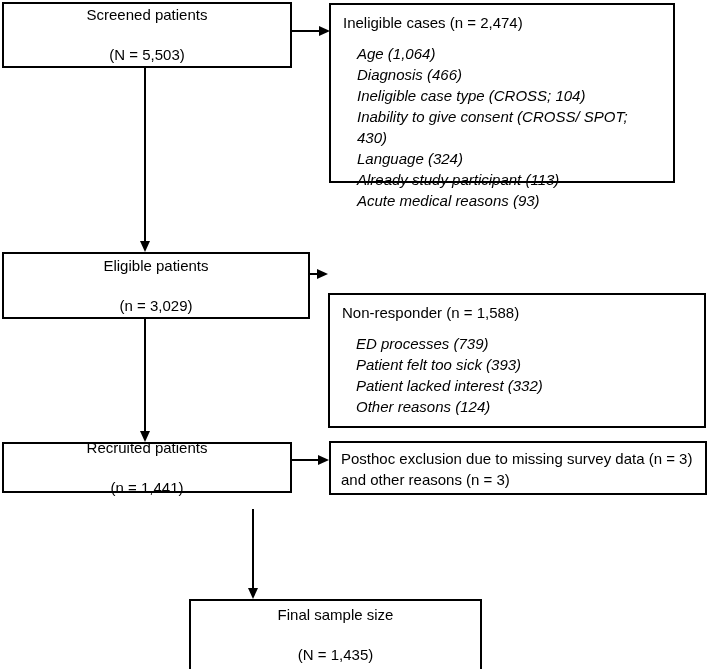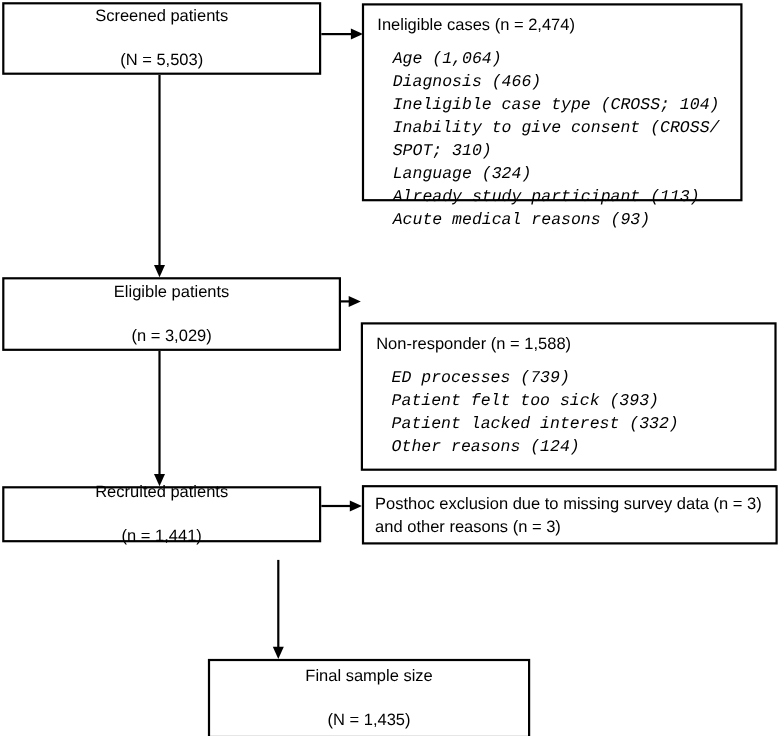--- a/index.html
+++ b/index.html
@@ -40,21 +40,20 @@
   .detail-title {
     line-height: 20px;
   }
   .detail-list {
     margin-top: 10px;
     margin-left: 14px;
     font-style: italic;
   }
   .detail-item {
     line-height: 21px;
-    font-family: Liberation Mono, monospace;
   }
   .posthoc-text {
     line-height: 21px;
   }
 </style>
 </head>
 <body>
 
 <div class="canvas">
 
@@ -89,21 +88,21 @@
     <div>Screened patients</div>
     <div>(N = 5,503)</div>
   </div>
 
   <div class="box detail" style="left:329px; top:3px; width:346px; height:180px;">
     <div class="detail-title">Ineligible cases (n = 2,474)</div>
     <div class="detail-list">
       <div class="detail-item">Age (1,064)</div>
       <div class="detail-item">Diagnosis (466)</div>
       <div class="detail-item">Ineligible case type (CROSS; 104)</div>
-      <div class="detail-item">Inability to give consent (CROSS/ SPOT; 310)</div>
+      <div class="detail-item">Inability to give consent (CROSS/ SPOT; 430)</div>
       <div class="detail-item">Language (324)</div>
       <div class="detail-item">Already study participant (113)</div>
       <div class="detail-item">Acute medical reasons (93)</div>
     </div>
   </div>
 
   <div class="box center" style="left:2px; top:252px; width:308px; height:67px;">
     <div>Eligible patients</div>
     <div>(n = 3,029)</div>
   </div>

